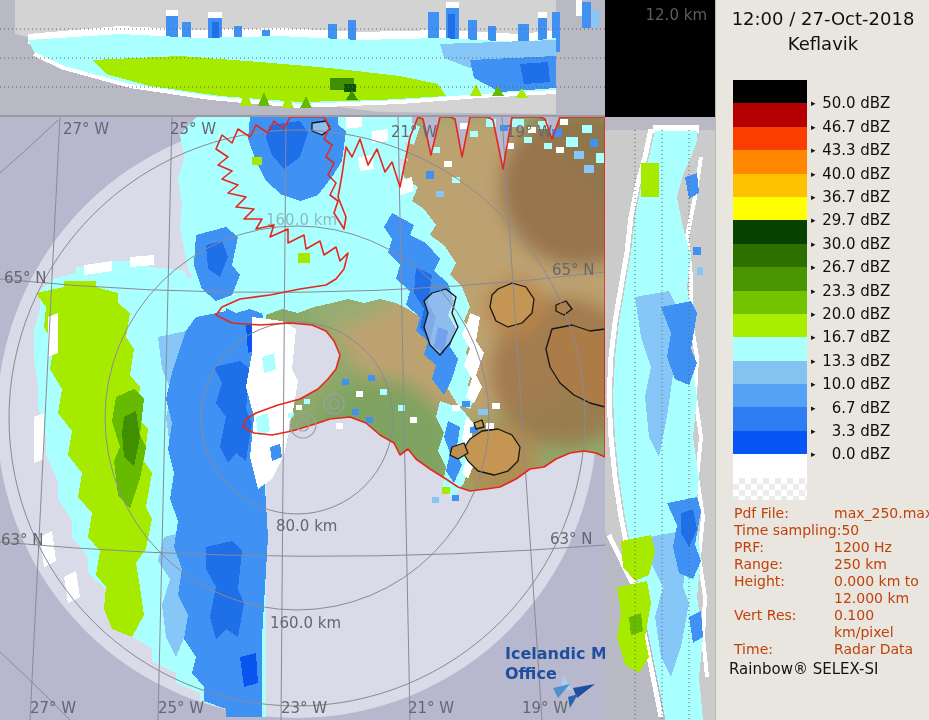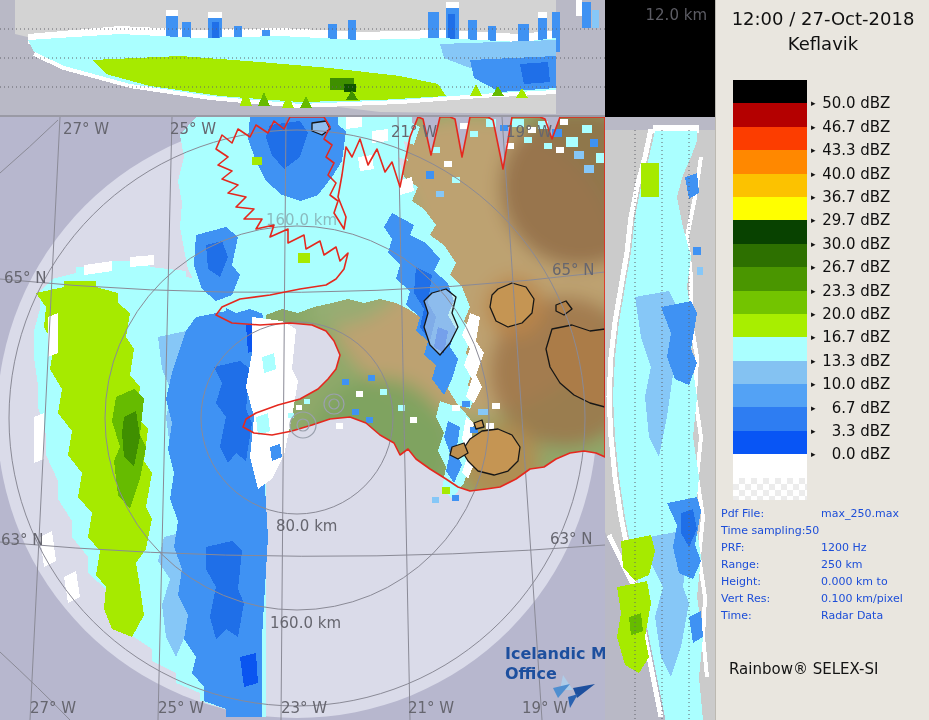--- a/index.html
+++ b/index.html
@@ -28,21 +28,21 @@
   #legend{left:715px;top:0;width:214px;height:720px;background:#e9e6df;border-left:1px solid #bcb9b1;box-sizing:border-box;}
   #ltitle{position:absolute;left:0;top:6px;width:214px;text-align:center;font-size:18px;color:#101010;line-height:25px;}
   #colorbar{position:absolute;left:17px;top:80px;width:74px;}
   #colorbar .sw{width:74px;height:23.4px;}
   #cb-white{width:74px;height:24px;background:#ffffff;}
   #cb-check{width:74px;height:22px;background:conic-gradient(#ececec 25%,#ffffff 0 50%,#ececec 0 75%,#ffffff 0) 0 0/12px 12px;}
   #cb-labels{position:absolute;left:95px;top:80px;width:110px;}
   .cl{position:absolute;left:0;height:18px;font-size:15px;color:#101010;white-space:pre;display:flex;align-items:center;}
   .cl .arr{font-size:9px;margin-right:4px;color:#101010;}
   .cl .num{display:inline-block;width:36px;text-align:right;}
-  #meta{position:absolute;left:5px;top:505px;width:195px;font-size:11px;color:#1d4ed8;line-height:17px;}
+  #meta{position:absolute;left:18px;top:505px;width:195px;font-size:14px;color:#c2410c;line-height:17px;}
   .mrow{display:flex;}
   .mrow .lab{width:100px;flex:0 0 100px;}
   .mrow.inline .lab{width:auto;flex:0 0 auto;}
   #brand{position:absolute;left:13px;top:660px;font-size:15px;color:#141414;}
 </style>
 </head>
 <body>
 
 <div id="app">
 
@@ -376,20 +376,24 @@
         </div>
         <div class="mrow">
           <span class="lab">Range:</span>
           <span>250 km</span>
         </div>
         <div class="mrow">
           <span class="lab">Height:</span>
           <span>0.000 km to</span>
         </div>
         <div class="mrow">
+          <span class="lab"></span>
+          <span>12.000 km</span>
+        </div>
+        <div class="mrow">
           <span class="lab">Vert Res:</span>
           <span>0.100 km/pixel</span>
         </div>
         <div class="mrow">
           <span class="lab">Time:</span>
           <span>Radar Data</span>
         </div>
       </div>
     <div id="brand">Rainbow® SELEX-SI</div>
   </div>

